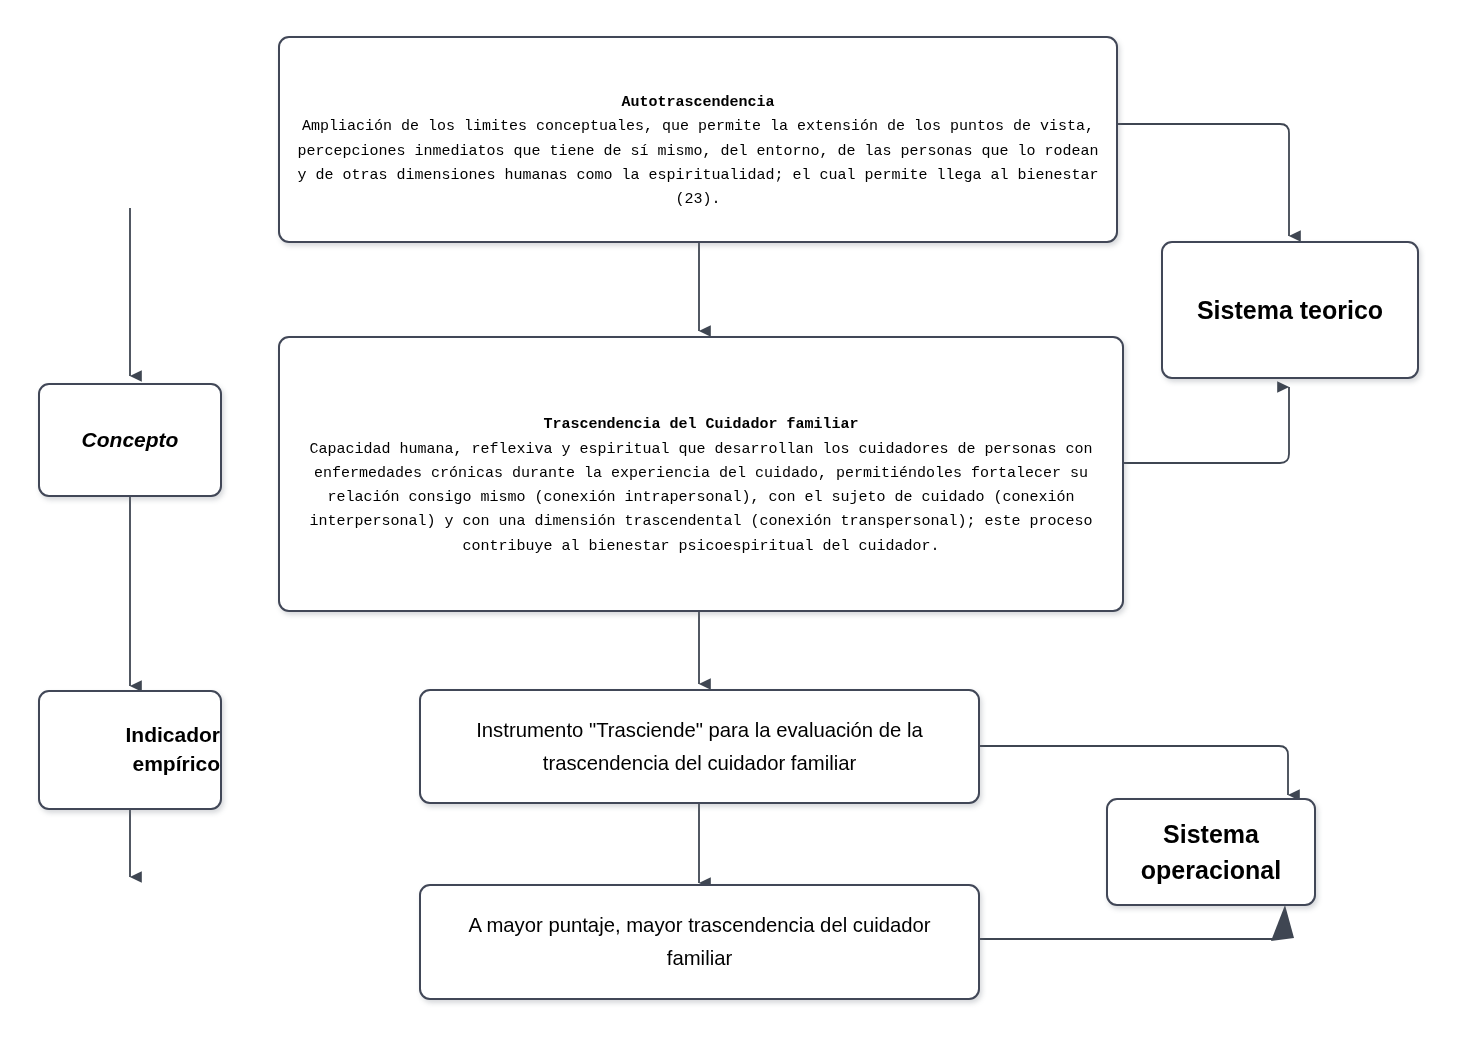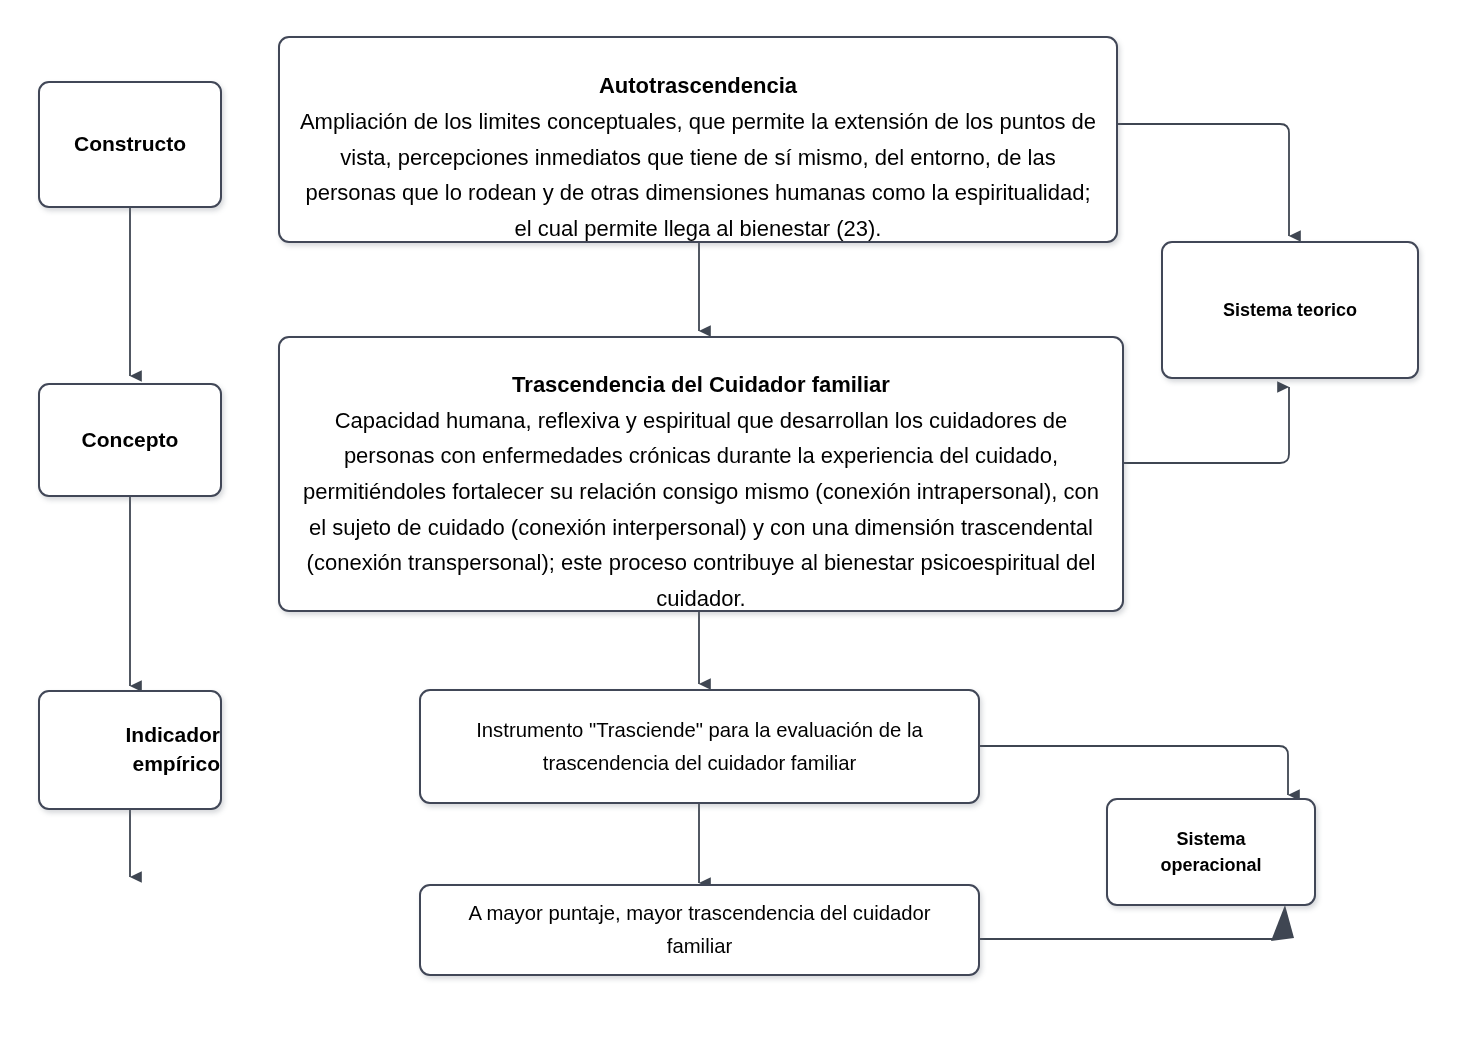--- a/index.html
+++ b/index.html
@@ -51,29 +51,30 @@
   .node.spine {
     font-weight: bold;
     font-size: 21px;
   }
   .node.spine .node-text {
     line-height: 1.38;
   }
   
   .node.system {
     font-weight: bold;
-    font-size: 18px;
+    font-size: 25px;
   }
   .node.system .node-text {
     line-height: 1.45;
   }
   
   .node.para {
-    font-size: 22px;
+    font-size: 15px;
     padding: 8px 16px;
+    font-family: Liberation Mono, monospace;
   }
   .node.para .node-text {
     line-height: 1.62;
   }
   .node.para .title {
     font-weight: bold;
     display: block;
   }
   .node.plain {
     font-size: 20.3px;
@@ -116,25 +117,22 @@
     <path d="M 1118 124 L 1280 124 Q 1289 124 1289 133 L 1289 236" stroke="#3f4652" stroke-width="1.8" fill="none" marker-end="url(#arrowDown)"></path>
 
     <path d="M 1124 463 L 1280 463 Q 1289 463 1289 454 L 1289 387" stroke="#3f4652" stroke-width="1.8" fill="none" marker-end="url(#arrowUp)"></path>
 
     <path d="M 980 746 L 1279 746 Q 1288 746 1288 755 L 1288 795" stroke="#3f4652" stroke-width="1.8" fill="none" marker-end="url(#arrowDown)"></path>
 
     <path d="M 980 939 L 1275 939" stroke="#3f4652" stroke-width="1.8" fill="none"></path>
     <path d="M 1271 941 L 1285 905 L 1294 938 Z" fill="#3f4652"></path>
   </svg>
 
-  <div class="node spine" style="left:38px; top:81px; width:184px; height:127px;">
-    <span class="node-text">Constructo</span>
-  </div>
 
-  <div class="node spine" style="left:38px; top:383px; width:184px; height:114px;">
+  <div class="node spine" style="left:38px; top:383px; width:184px; height:114px;font-style:italic;">
     <span class="node-text">Concepto</span>
   </div>
 
   <div class="node spine" style="left:38px; top:690px; width:184px; height:120px;text-align:right;">
     <span class="node-text">Indicador
 empírico</span>
   </div>
 
 
   <div class="node para" style="left:278px; top:36px; width:840px; height:207px;">
@@ -146,21 +144,21 @@
   <div class="node para" style="left:278px; top:336px; width:846px; height:276px;">
     <span class="node-text">
       <span class="title">Trascendencia del Cuidador familiar</span><span>Capacidad humana, reflexiva y espiritual que desarrollan los cuidadores de personas con enfermedades crónicas durante la experiencia del cuidado, permitiéndoles fortalecer su relación consigo mismo (conexión intrapersonal), con el sujeto de cuidado (conexión interpersonal) y con una dimensión trascendental (conexión transpersonal); este proceso contribuye al bienestar psicoespiritual del cuidador.</span>
     </span>
   </div>
 
   <div class="node plain" style="left:419px; top:689px; width:561px; height:115px;">
     <span class="node-text">Instrumento "Trasciende" para la evaluación de la trascendencia del cuidador familiar</span>
   </div>
 
-  <div class="node plain" style="left:419px; top:884px; width:561px; height:92px;">
+  <div class="node plain" style="left:419px; top:884px; width:561px; height:116px;">
     <span class="node-text">A mayor puntaje, mayor trascendencia del cuidador familiar</span>
   </div>
 
   <div class="node system" style="left:1161px; top:241px; width:258px; height:138px;">
     <span class="node-text">Sistema teorico</span>
   </div>
 
   <div class="node system" style="left:1106px; top:798px; width:210px; height:108px;">
     <span class="node-text">Sistema
 operacional</span>

